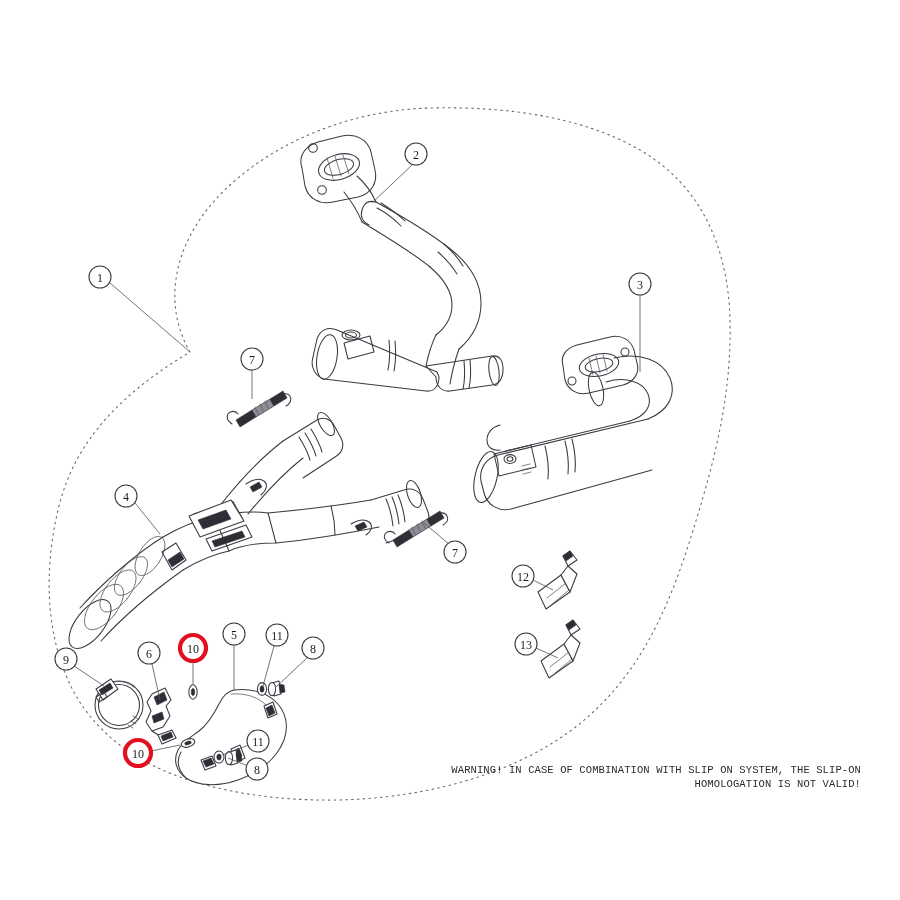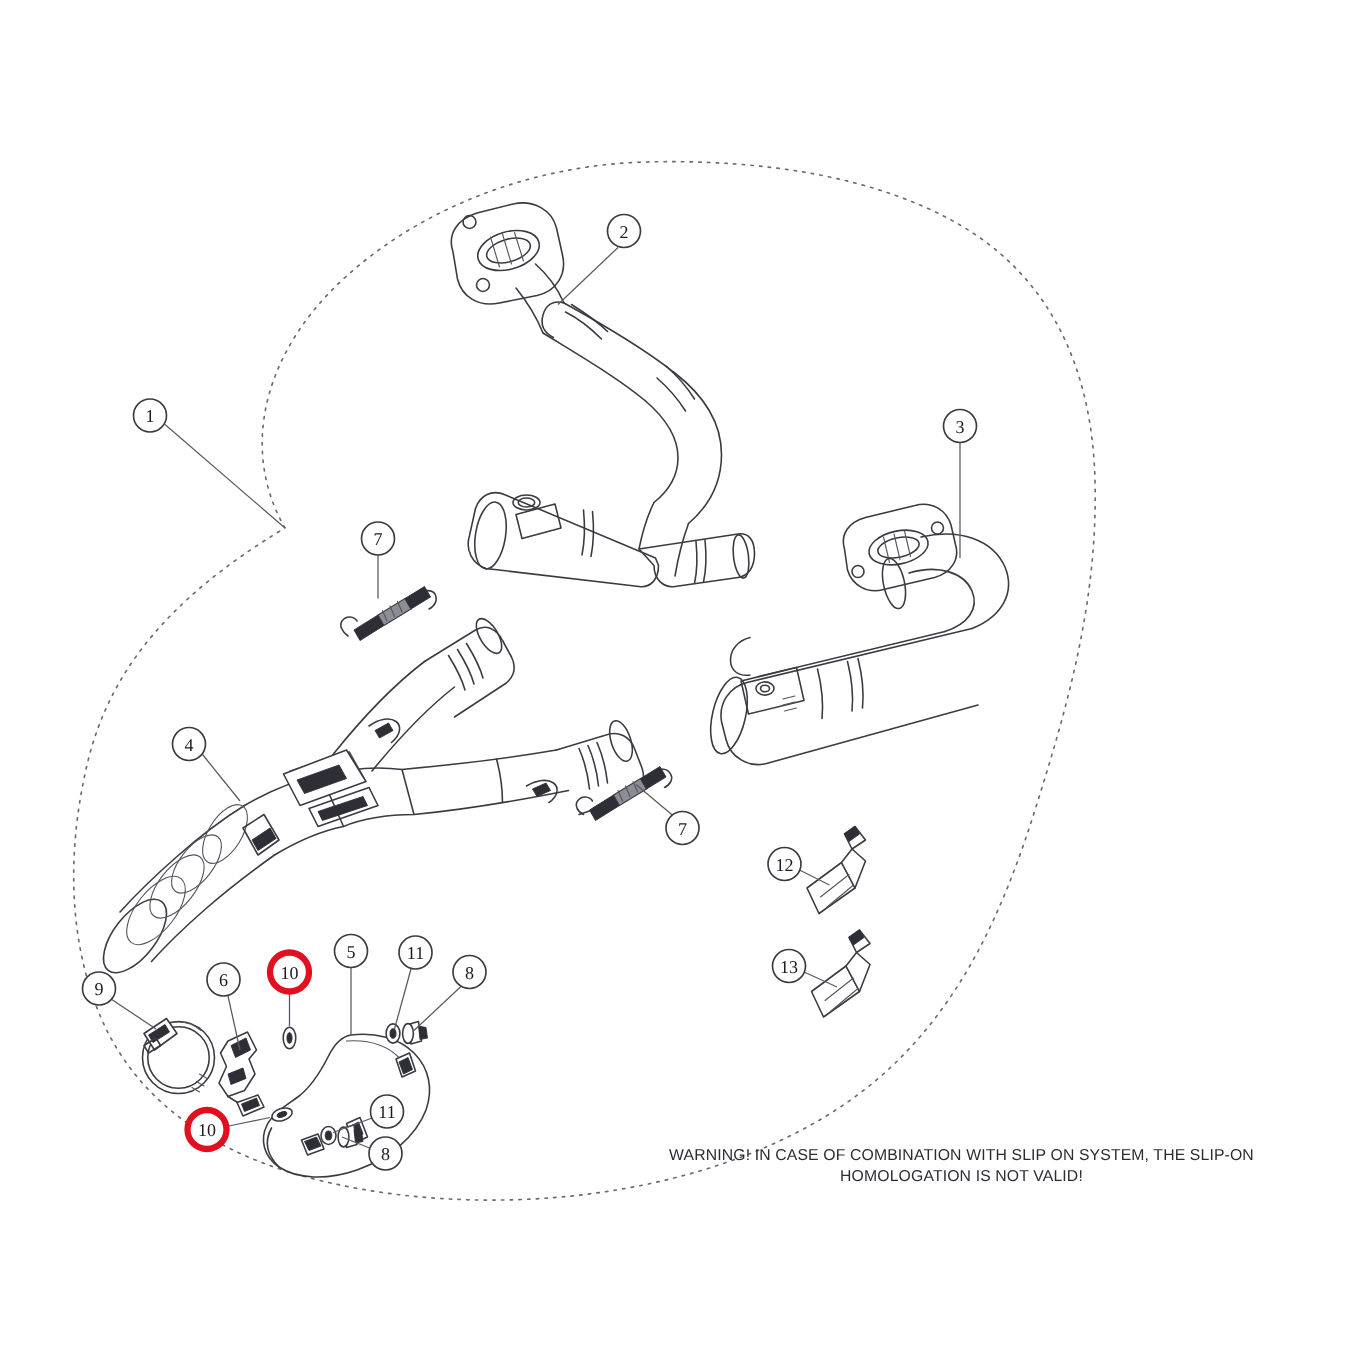--- a/index.html
+++ b/index.html
@@ -3,25 +3,25 @@
 <meta charset="utf-8">
 <style>
   html,body{margin:0;padding:0;background:#ffffff;}
   body{width:900px;height:900px;overflow:hidden;
        font-family:"Liberation Serif",serif;}
   #stage{position:relative;width:900px;height:900px;background:#fff;}
   svg#diagram{position:absolute;left:0;top:0;width:900px;height:900px;}
   .warn{
     position:absolute;
     left:421px; top:764px; width:440px;
-    font-family:Liberation Sans, sans-serif;
+    font-family:Liberation Mono, monospace;
     font-size:10.5px; line-height:13.5px;
     letter-spacing:.1px;
     color:#2b2b33;
-    text-align:center;
+    text-align:right;
   }
 </style>
 </head>
 <body>
 
 <div id="stage">
 
 <svg id="diagram" viewBox="0 0 900 900">
   <defs>
     <style>

